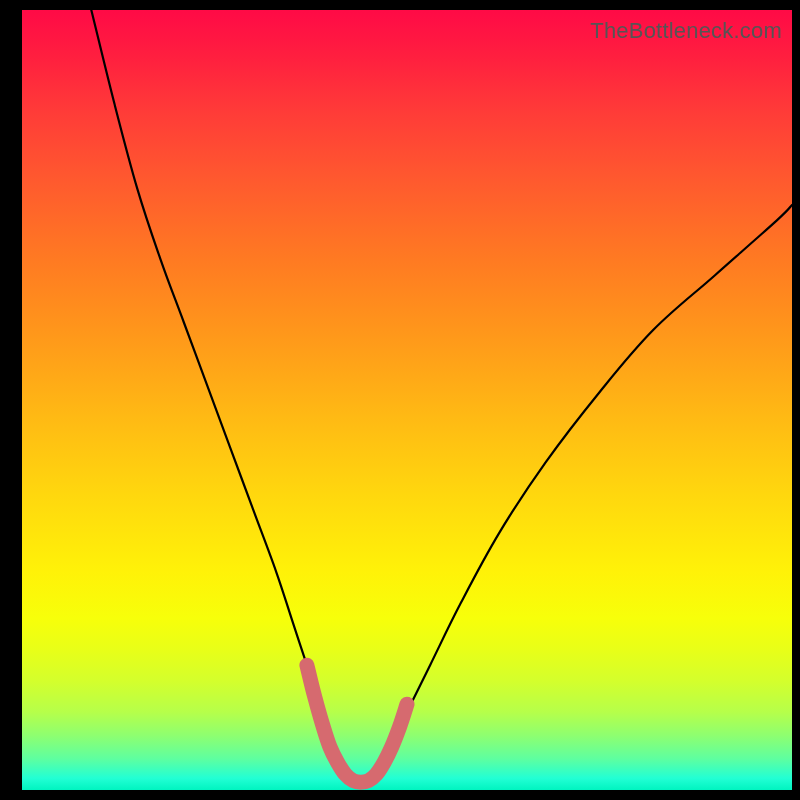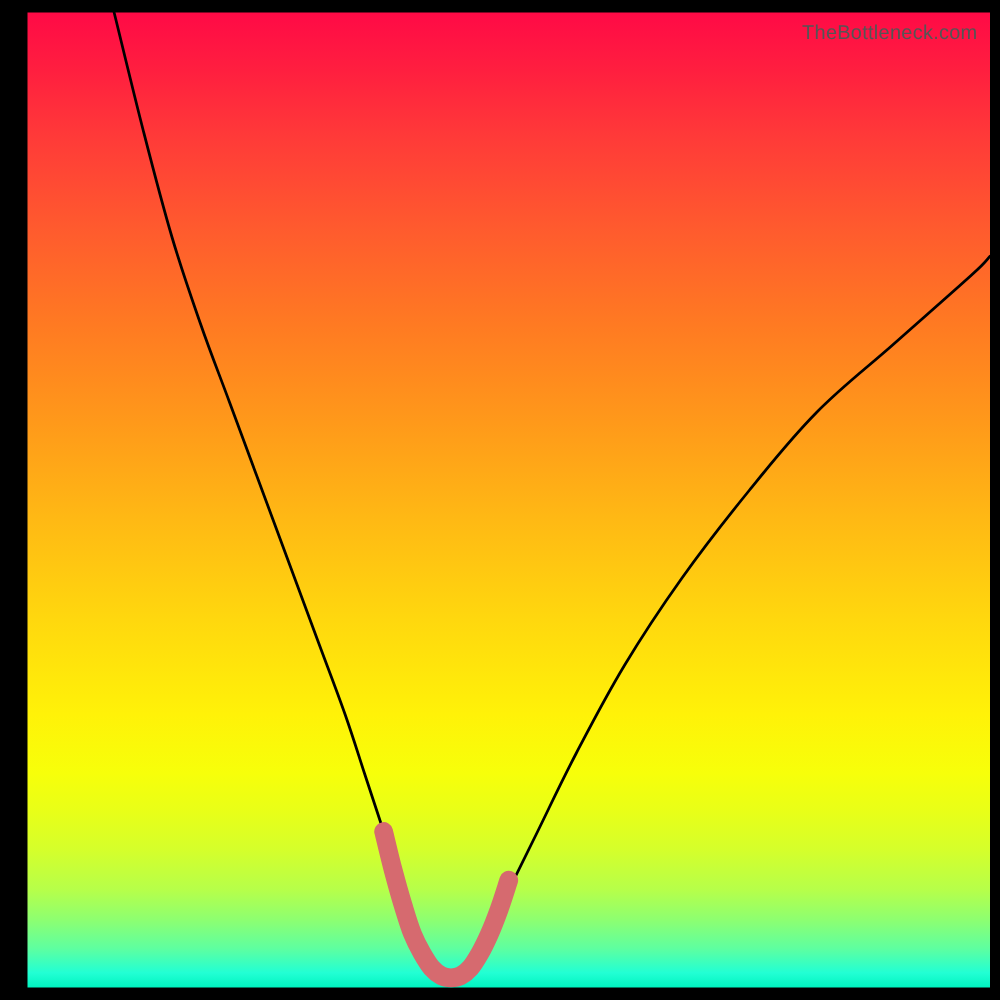--- a/index.html
+++ b/index.html
@@ -40,21 +40,21 @@
       #8eff70 93%,
       #5effa0 96%,
       #22ffd4 98.5%,
       #00f4c0 100%);
   }
   .attribution {
     position: absolute;
     top: 8px;
     right: 10px;
     color: #555;
-    font-size: 16px;
+    font-size: 22px;
     font-weight: 500;
     letter-spacing: 0.2px;
     user-select: none;
     text-align: center;
   }
   svg.curves {
     position: absolute;
     left: 0;
     top: 0;
     width: 770px;

